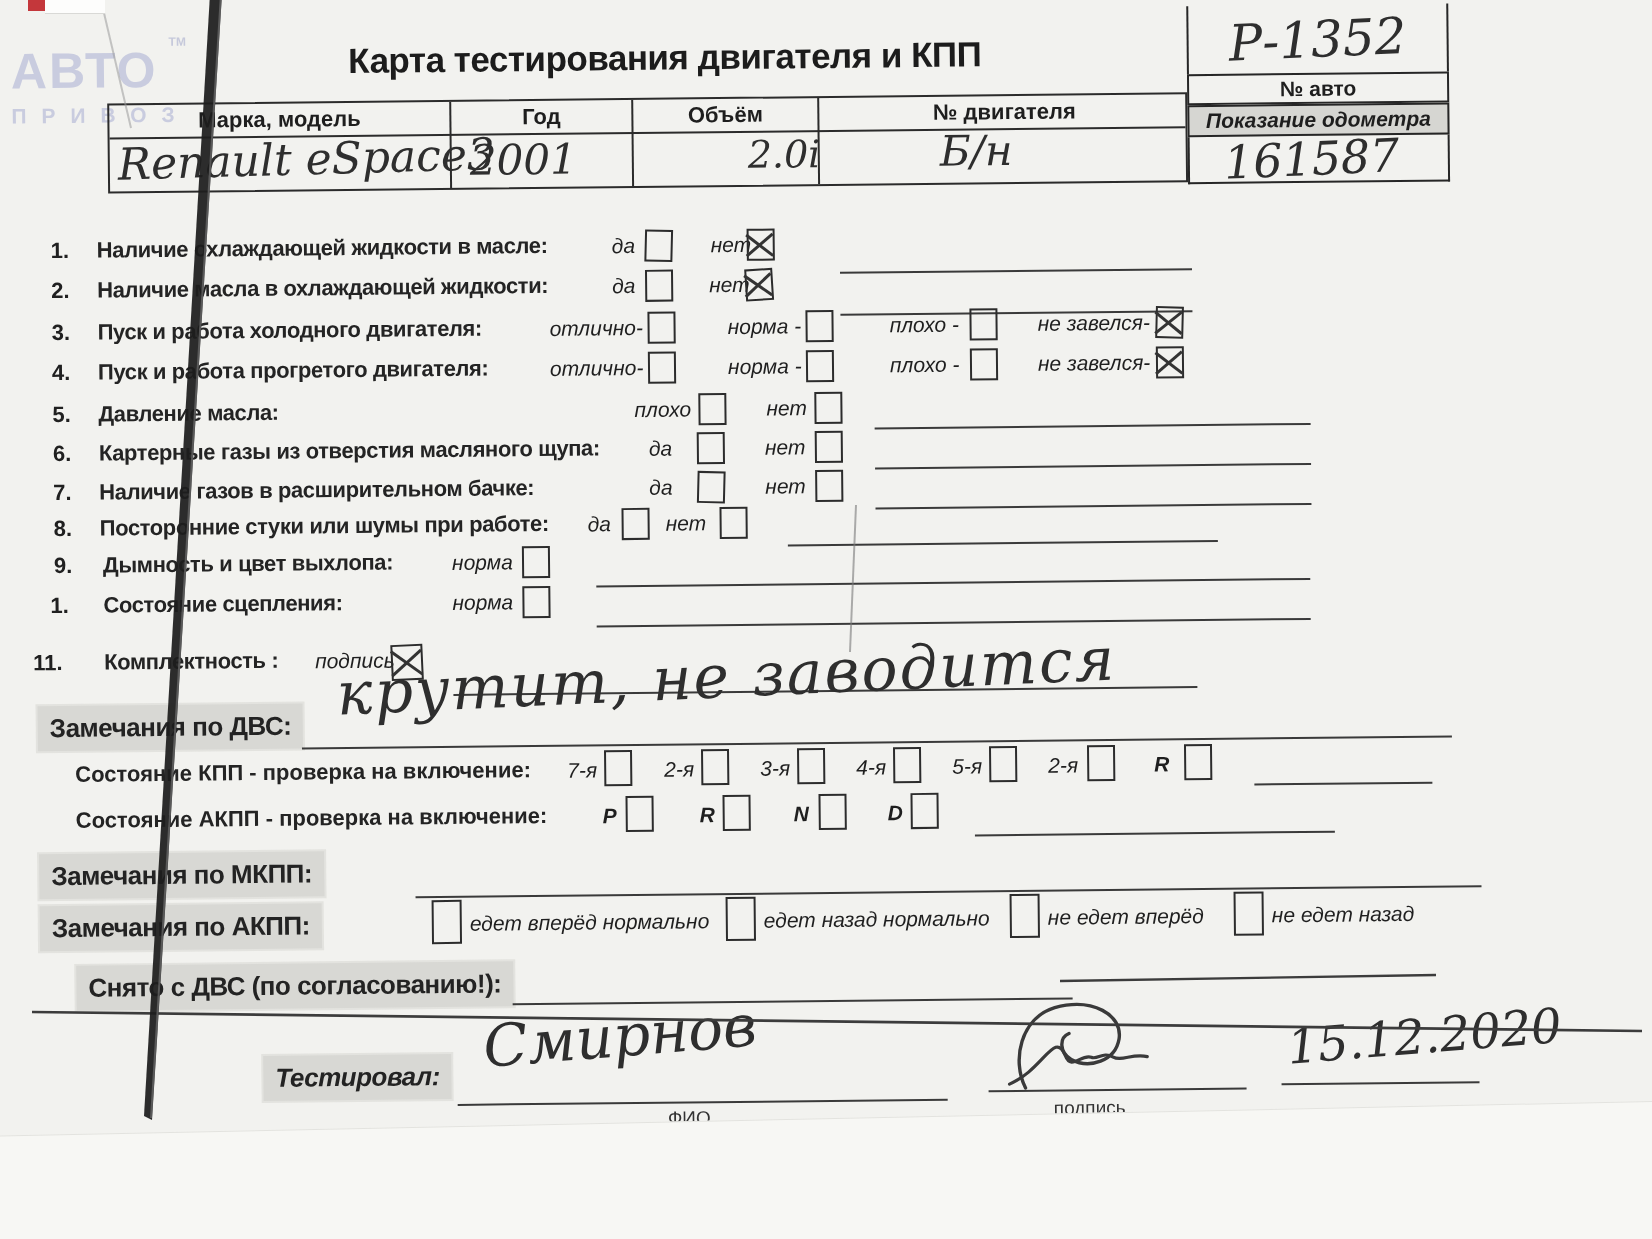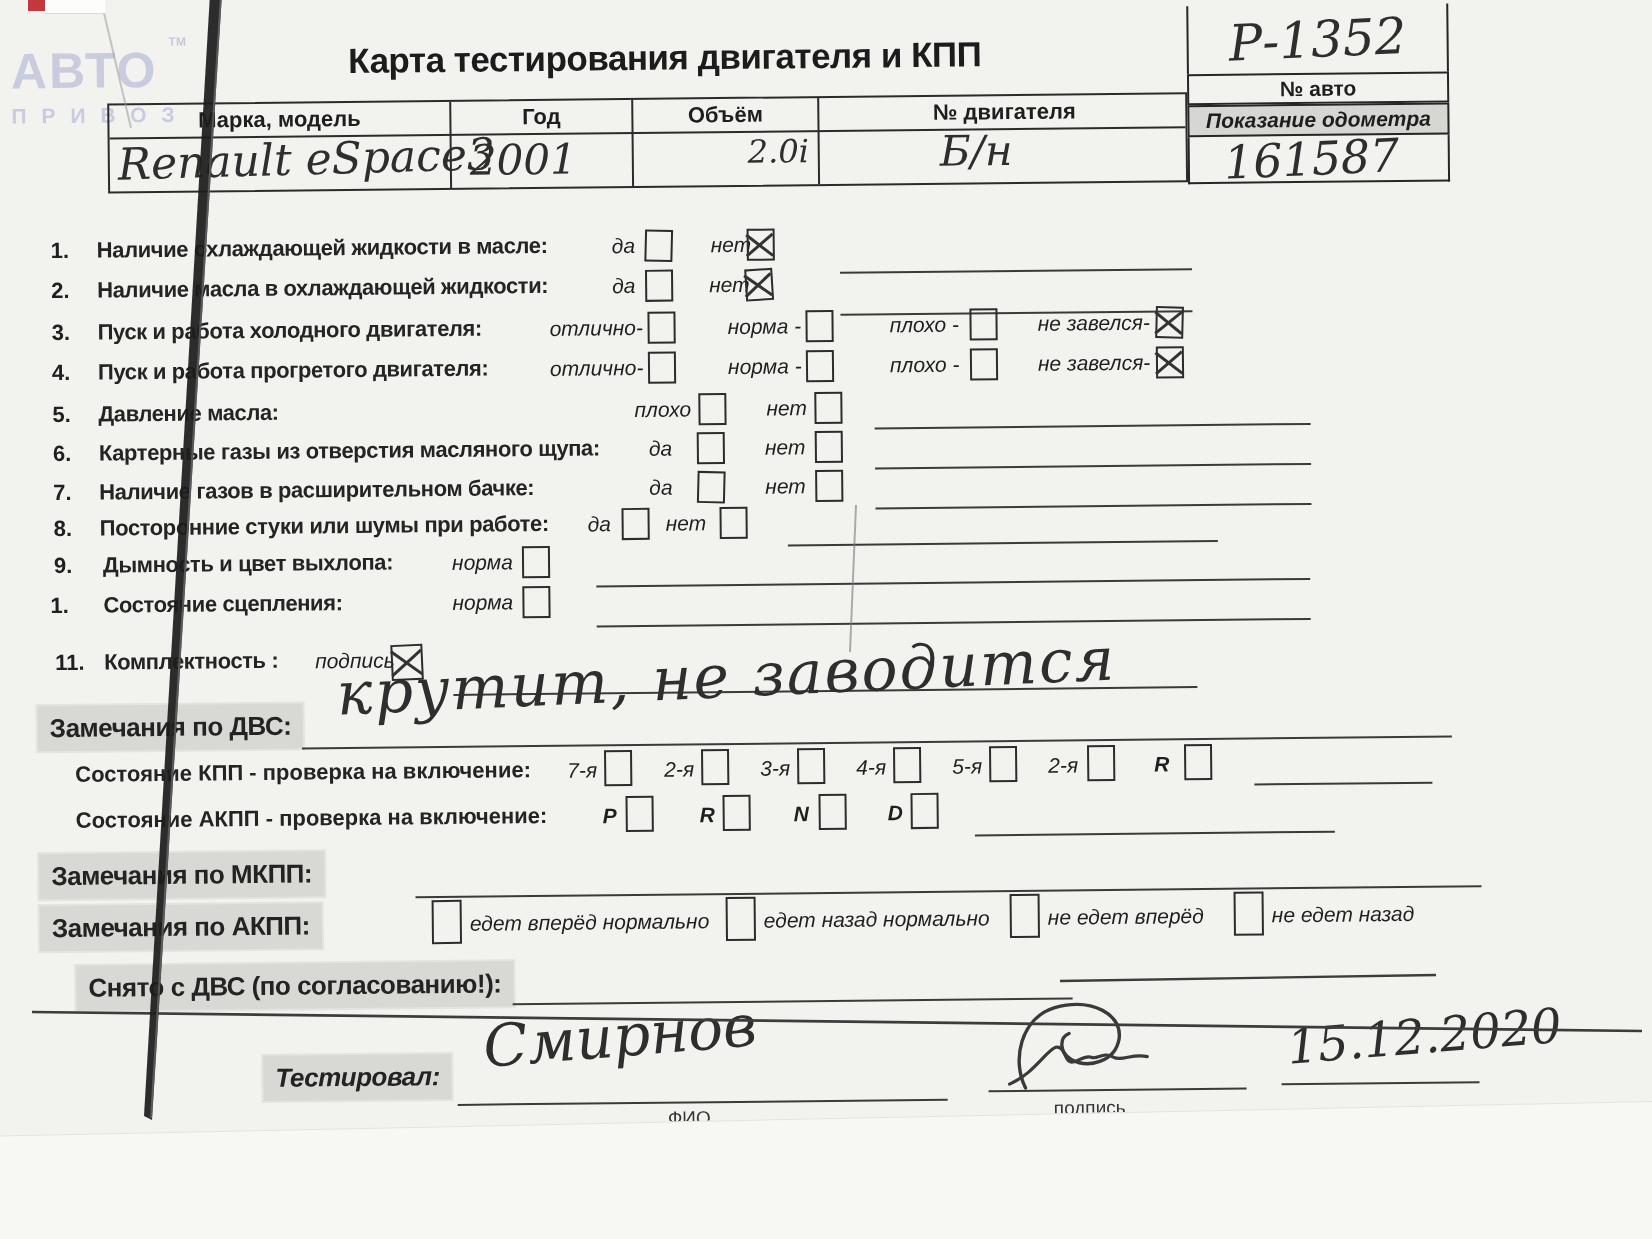--- a/index.html
+++ b/index.html
@@ -74,21 +74,21 @@
     <div class="vdiv" style="left:340px"></div>
     <div class="vdiv" style="left:522px"></div>
     <div class="vdiv" style="left:708px"></div>
     <div class="hdiv"></div>
     <div class="hcell" style="left:0;width:340px">Марка, модель</div>
     <div class="hcell" style="left:342px;width:180px">Год</div>
     <div class="hcell" style="left:524px;width:184px">Объём</div>
     <div class="hcell" style="left:710px;width:370px">№ двигателя</div>
     <div class="hand" style="position:absolute;left:8px;top:30px;font-size:44px;transform:rotate(-1deg)">Renault eSpace3</div>
     <div class="hand" style="position:absolute;left:360px;top:34px;font-size:42px">2001</div>
-    <div class="hand" style="position:absolute;left:638px;top:34px;font-size:32px">2.0i</div>
+    <div class="hand" style="position:absolute;left:638px;top:34px;font-size:38px">2.0i</div>
     <div class="hand" style="position:absolute;left:830px;top:30px;font-size:42px">Б/н</div>
   </div>
 
   <div class="rb noborder-tb" style="left:1192px;top:10px;width:262px;height:68px">
     <div class="hand" style="position:absolute;left:40px;top:6px;font-size:50px;transform:rotate(-2deg)">Р-1352</div>
   </div>
   <div class="rb" style="left:1192px;top:78px;width:262px;height:31px">
     <div class="rb-label" style="margin-top:2px">№ авто</div>
   </div>
   <div class="rb shade-cell" style="left:1192px;top:109px;width:262px;height:32px">
@@ -194,21 +194,21 @@
 
   <div class="item" style="top:583px">
     <span class="num" style="left:50px">1.</span>
     <span class="ilabel" style="left:103px">Состояние сцепления:</span>
     <span class="optl" style="left:452px">норма</span>
     <span class="cb" style="left:522px"></span>
     <span class="uline" style="left:596px;width:714px;top:40px"></span>
   </div>
 
   <div class="item" style="top:640px">
-    <span class="num" style="left:54px">11.</span>
+    <span class="num" style="left:32px">11.</span>
     <span class="ilabel" style="left:103px">Комплектность :</span>
     <span class="optl" style="left:314px">подпись</span>
     <span class="cb checked" style="left:390px;width:32px;height:36px;transform:rotate(-2deg)"></span>
     <span class="uline" style="left:452px;width:744px;top:50px"></span>
   </div>
 
   <div class="shadelabel" style="left:36px;top:698px">Замечания по ДВС:</div>
   <div class="hand" style="position:absolute;left:335px;top:640px;font-size:60px;letter-spacing:2px;transform:rotate(-2deg)">крутит, не заводится</div>
   <div class="line-abs" style="left:300px;top:742px;width:1150px"></div>
 

